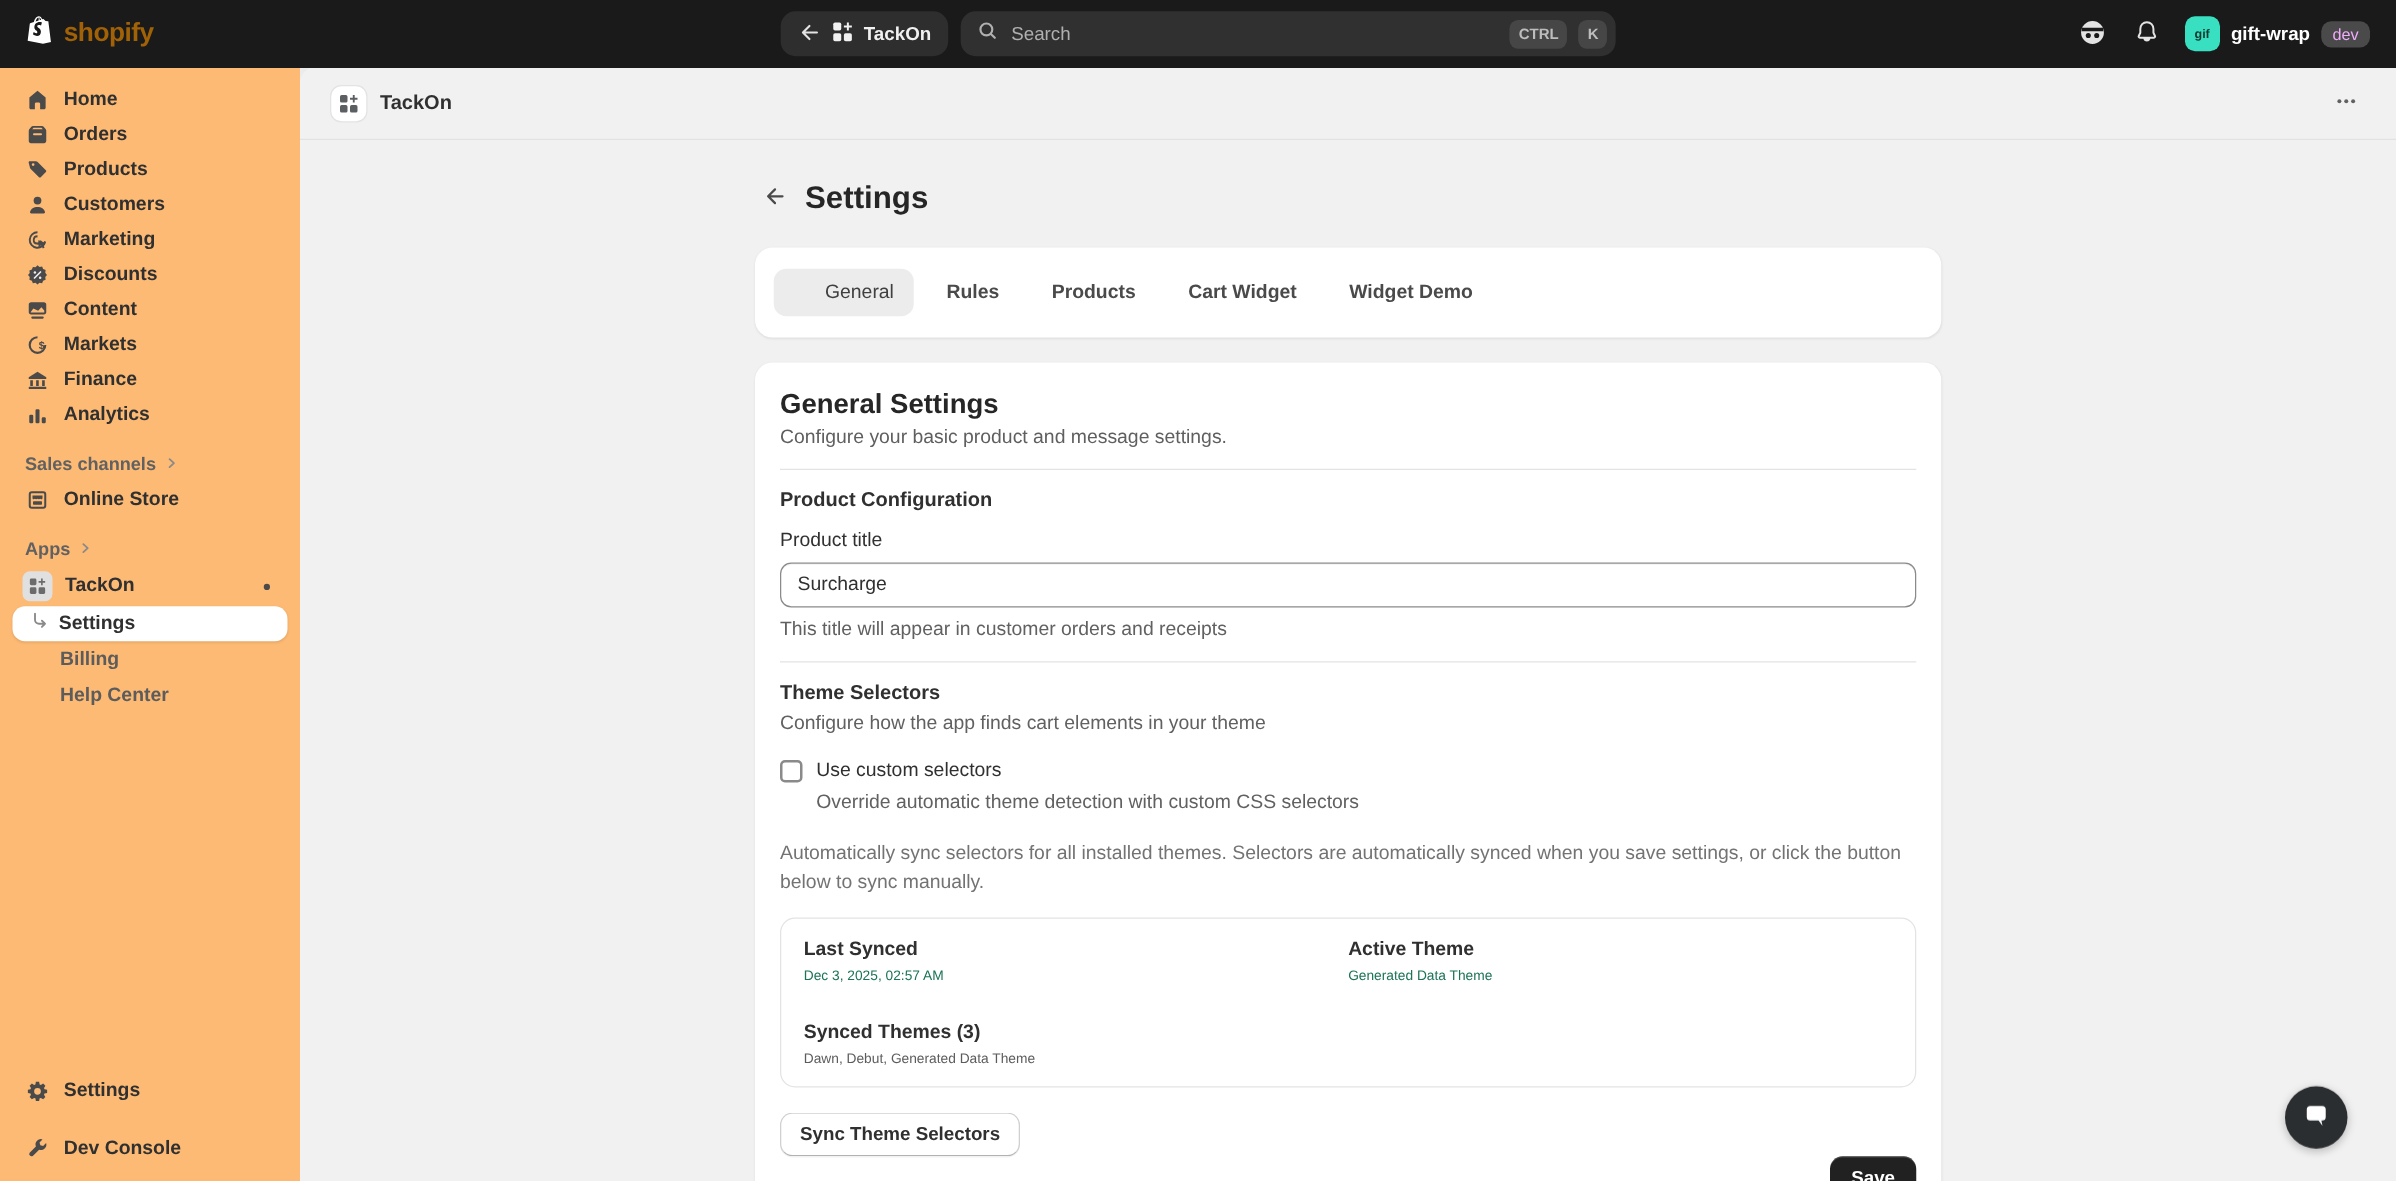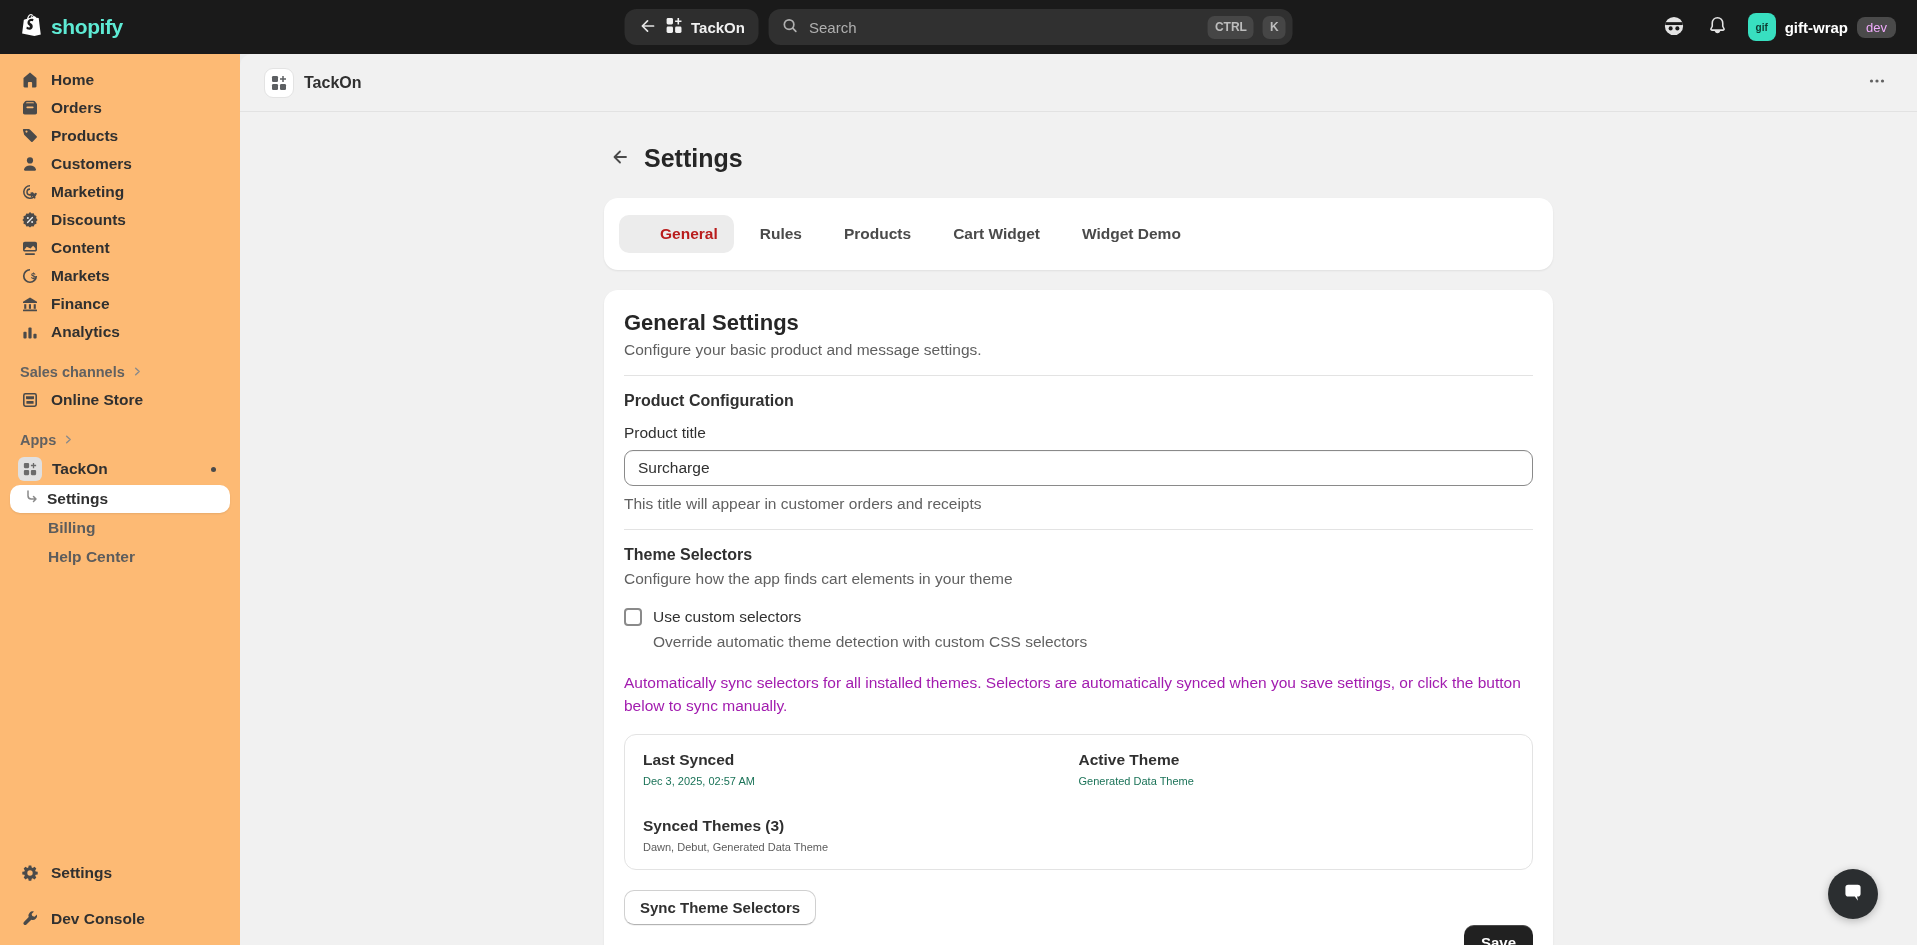--- a/index.html
+++ b/index.html
@@ -1,21 +1,21 @@
 <!DOCTYPE html>
 <html><head>
 <meta charset="utf-8">
 <style>
   * { box-sizing: border-box; margin: 0; padding: 0; }
   html, body { width: 1917px; height: 945px; overflow: hidden; background: #ebebeb; font-family: "Liberation Sans", sans-serif; }
 
   
   .topbar { position: fixed; top: 0; left: 0; width: 1917px; height: 54px; background: #1a1a1a; display: flex; align-items: center; z-index: 100; }
   .logo { display: flex; align-items: center; gap: 7px; padding-left: 20px; width: 240px; }
-  .logo-text { color: #5eead4; font-size: 21px; font-weight: 700; letter-spacing: -0.4px; }
+  .logo-text { color: #a16207; font-size: 21px; font-weight: 700; letter-spacing: -0.4px; }
   .topbar-center { position: absolute; left: 50%; transform: translateX(-50%); display: flex; align-items: center; gap: 10px; }
   .app-pill { height: 36px; background: #2e2e2e; border-radius: 12px; display: flex; align-items: center; gap: 9px; padding: 0 14px; color: #fff; cursor: pointer; border: none; }
   .app-pill .label { font-size: 15px; font-weight: 600; color: #f1f1f1; }
   .searchbar { width: 524px; height: 36px; background: #303030; border-radius: 12px; display: flex; align-items: center; gap: 9px; padding: 0 7px 0 12px; }
   .search-input { flex: 1; background: transparent; border: none; outline: none; color: #e3e3e3; font-size: 15px; font-family: inherit; }
   .search-input::placeholder { color: #b0b0b0; }
   .kbd { background: #464646; color: #bdbdbd; border-radius: 7px; height: 23px; min-width: 23px; padding: 0 7px; display: flex; align-items: center; justify-content: center; font-size: 12px; font-weight: 600; }
   .topbar-right { margin-left: auto; display: flex; align-items: center; gap: 8px; padding-right: 17px; }
   .tb-iconbtn { width: 36px; height: 36px; border-radius: 10px; background: transparent; border: none; display: flex; align-items: center; justify-content: center; cursor: pointer; }
   .store-chip { display: flex; align-items: center; gap: 9px; padding: 4px 4px; border-radius: 10px; cursor: pointer; }
@@ -44,36 +44,36 @@
   .more-btn { margin-left: auto; width: 32px; height: 32px; border: none; background: transparent; display: flex; align-items: center; justify-content: center; cursor: pointer; border-radius: 8px; }
 
   .content { position: relative; height: 833px; overflow: hidden; }
   .column { width: 949px; margin: 0 auto; padding-top: 30px; }
   .title-row { display: flex; align-items: center; gap: 8px; }
   .back-btn { width: 32px; height: 32px; border: none; background: transparent; border-radius: 8px; display: flex; align-items: center; justify-content: center; cursor: pointer; color: #4a4a4a; }
   .page-title { font-size: 25px; font-weight: 700; color: #262626; }
 
   .tabs-card { margin-top: 24px; background: #fff; border-radius: 14px; box-shadow: 0 1px 2px rgba(26,26,26,.08); height: 72px; display: flex; align-items: center; padding: 0 15px; gap: 10px; }
   .tab { padding: 10px 16px; border-radius: 10px; font-size: 15.5px; font-weight: 550; color: #4a4a4a; cursor: pointer; white-space: nowrap; }
-  .tab.active { background: #ececec; color: #b91c1c; font-weight: 700; padding-left: 41px; }
+  .tab.active { background: #ececec; color: #404040; font-weight: 400; padding-left: 41px; }
 
   .card { margin-top: 20px; background: #fff; border-radius: 14px; box-shadow: 0 1px 2px rgba(26,26,26,.08); padding: 20px 20px 120px; position: relative; }
   .card-heading { font-size: 22px; font-weight: 700; color: #262626; }
   .card-sub { margin-top: 5px; font-size: 15.5px; color: #5f5f5f; }
   .divider { height: 1px; background: #e3e3e3; margin: 16px 0; }
   .sec-heading { font-size: 16px; font-weight: 700; color: #303030; }
   .sec-desc { margin-top: 6px; font-size: 15.5px; color: #616161; }
   .field-label { margin-top: 14px; font-size: 15.5px; color: #303030; }
   .text-input { margin-top: 8px; width: 100%; height: 36px; border: 1px solid #8a8a8a; border-radius: 9px; padding: 0 13px; font-size: 15.5px; color: #303030; font-family: inherit; background: #fff; box-shadow: inset 0 1px 0 rgba(0,0,0,.04); }
   .help { margin-top: 9px; font-size: 15.5px; color: #616161; }
   .checkbox-row { margin-top: 20px; display: flex; align-items: center; gap: 11px; }
   .checkbox { width: 18px; height: 18px; border: 2px solid #8a8a8a; border-radius: 4px; background: #fff; cursor: pointer; flex: none; }
   .checkbox-label { font-size: 15.5px; color: #303030; }
   .checkbox-help { margin: 7px 0 0 29px; font-size: 15.5px; color: #616161; }
-  .sync-note { margin-top: 20px; font-size: 15.5px; color: #a21caf; line-height: 1.5; }
+  .sync-note { margin-top: 20px; font-size: 15.5px; color: #737373; line-height: 1.5; }
   .info-card { margin-top: 16px; border: 1px solid #e3e3e3; border-radius: 12px; padding: 16px 18px; display: grid; grid-template-columns: 1fr 1fr; row-gap: 30px; }
   .info-label { font-size: 15.5px; font-weight: 700; color: #303030; }
   .info-value { margin-top: 6px; font-size: 11px; }
   .green { color: #1b7358; }
   .gray { color: #5c5c5c; }
   .col1 { grid-column: 1; }
   .col2 { grid-column: 2; grid-row: 1; }
   .sync-btn { margin-top: 20px; display: inline-block; background: #fff; border: 1px solid #d0d0d0; border-bottom-color: #b3b3b3; box-shadow: 0 1px 0 rgba(0,0,0,.05); border-radius: 10px; padding: 8px 15px; font-size: 15px; font-weight: 600; color: #303030; font-family: inherit; cursor: pointer; }
   .save-btn { position: absolute; top: 635px; right: 20px; background: #212121; color: #fff; border: none; border-radius: 10px; padding: 9px 17px; font-size: 15px; font-weight: 600; font-family: inherit; cursor: pointer; box-shadow: inset 0 1px 0 rgba(255,255,255,.18); }
 

